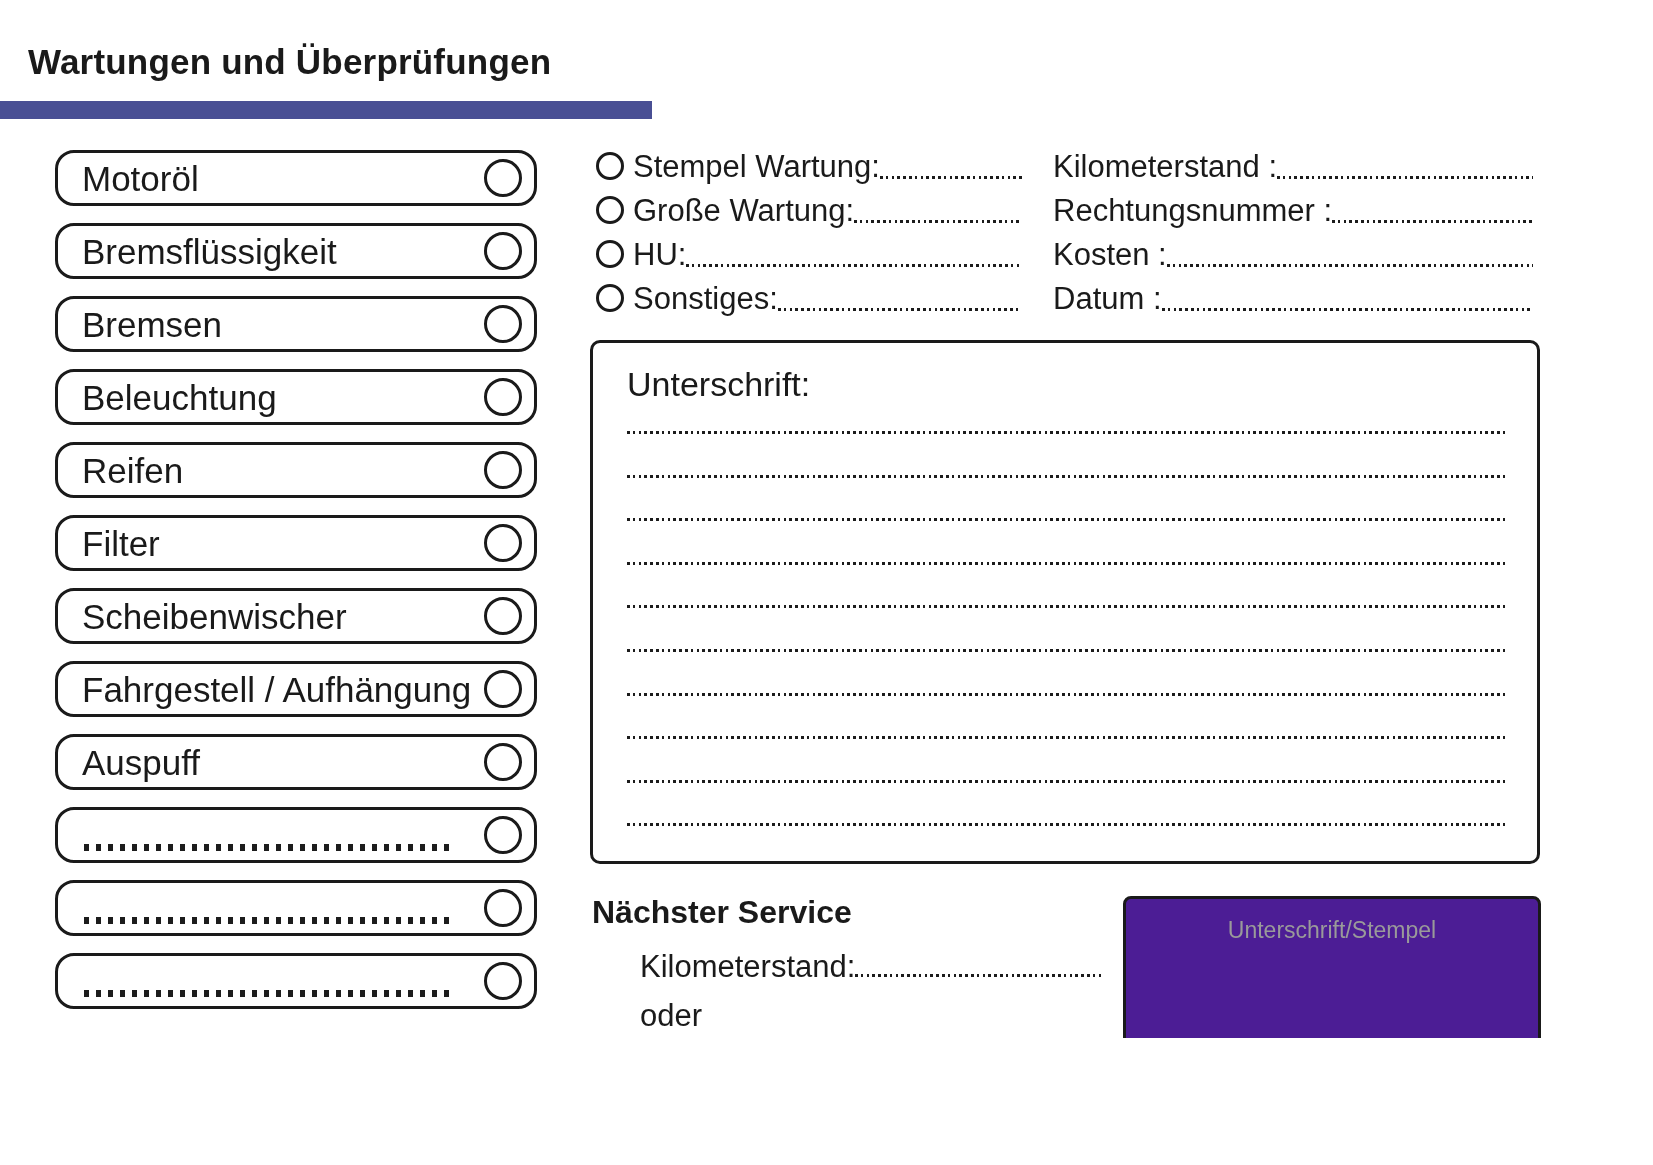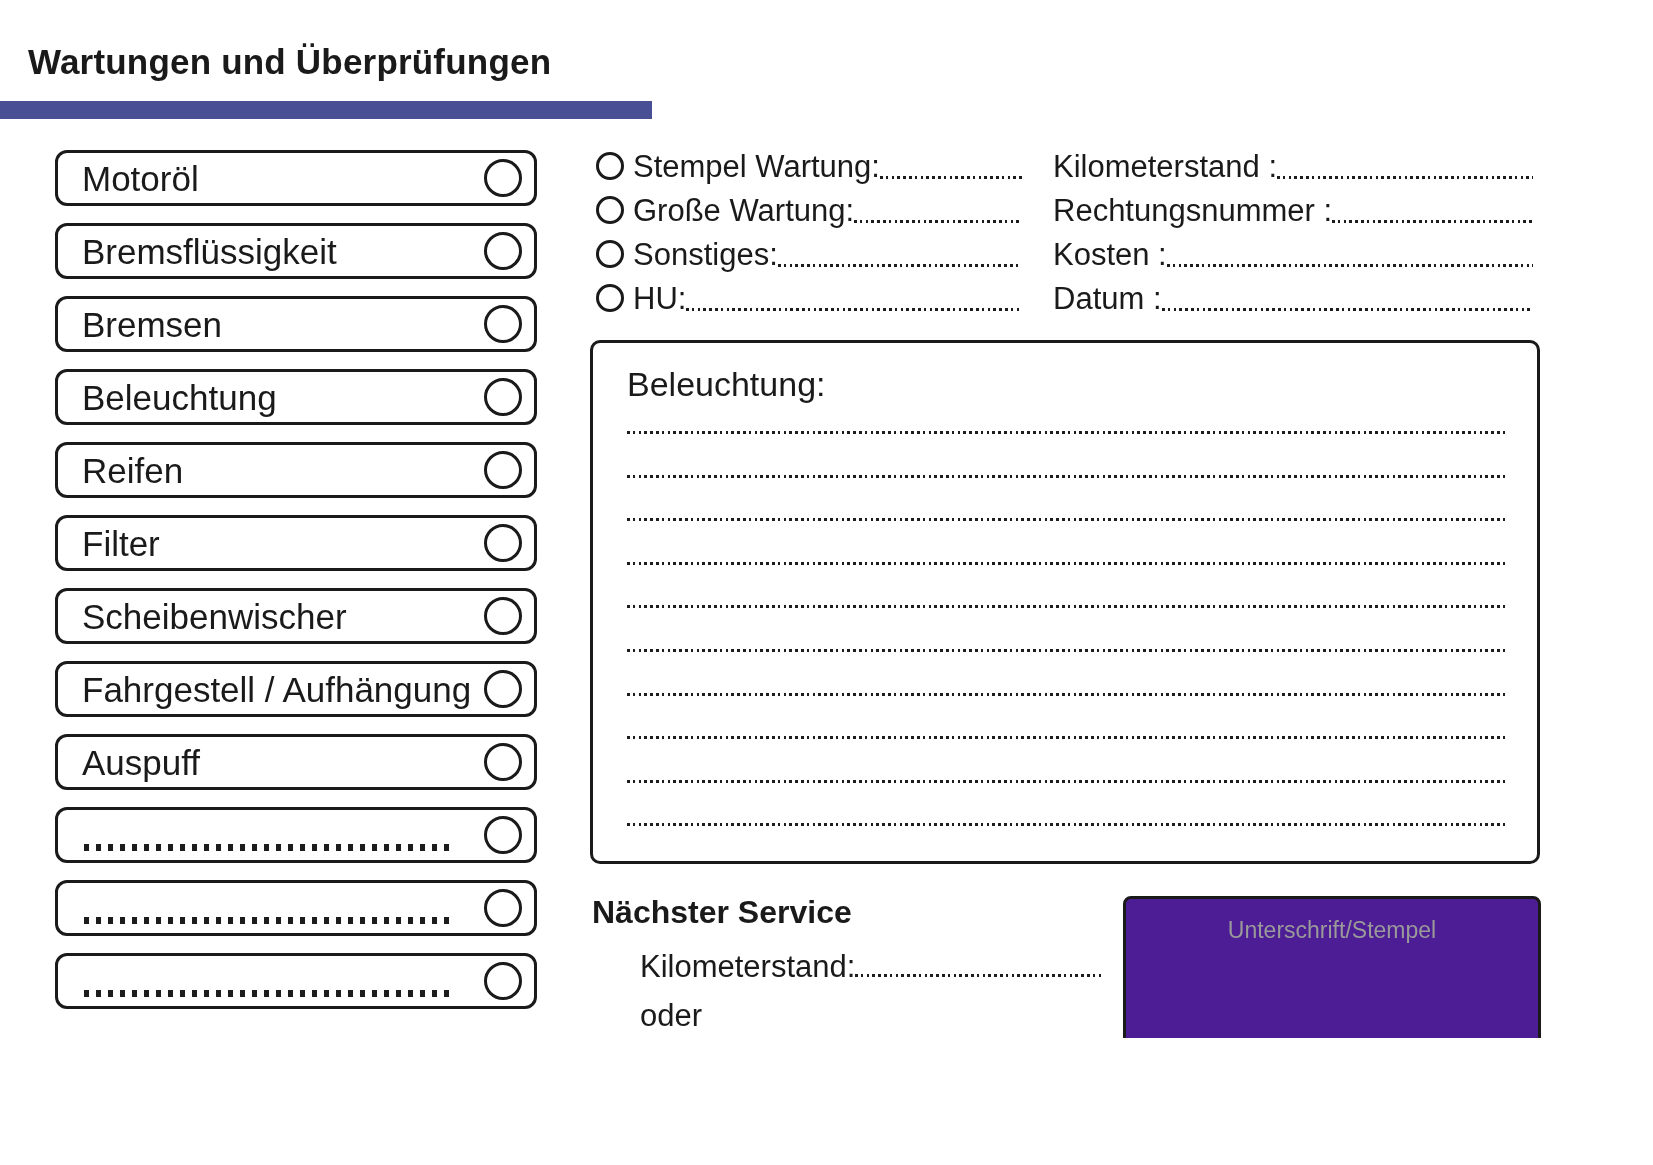--- a/index.html
+++ b/index.html
@@ -32,21 +32,21 @@
   .dots-coarse {
     height:7px;
     background:repeating-linear-gradient(to right,#1c1c1c 0,#1c1c1c 5px,transparent 5px,transparent 12px);
   }
 
   
   .checklist { position:absolute; left:55px; top:150px; width:482px; }
   .check-item {
     display:flex; align-items:center;
     width:482px; height:56px;
-    border:3px solid #1a1a1a; border-radius:12px;
+    border:3px solid #1a1a1a; border-radius:19px;
     margin-bottom:17px;
     background:#fff;
   }
   .check-label {
     flex:1; padding-left:24px;
     font-size:35px; line-height:1;
     white-space:nowrap;
   }
   .check-item .blank-line { display:none; }
   .check-item.blank .blank-line {
@@ -198,28 +198,28 @@
       <span class="radio-label">Stempel Wartung:</span>
       <span class="leader dots-fine"></span>
     </div>
     <div class="radio-row">
       <span class="radio-circle"></span>
       <span class="radio-label">Große Wartung:</span>
       <span class="leader dots-fine"></span>
     </div>
     <div class="radio-row">
       <span class="radio-circle"></span>
+      <span class="radio-label">HU:</span>
+      <span class="leader dots-fine"></span>
+    </div>
+    <div class="radio-row">
+      <span class="radio-circle"></span>
       <span class="radio-label">Sonstiges:</span>
       <span class="leader dots-fine"></span>
     </div>
-    <div class="radio-row">
-      <span class="radio-circle"></span>
-      <span class="radio-label">HU:</span>
-      <span class="leader dots-fine"></span>
-    </div>
   </div>
 
   <div class="service-info">
     <div class="info-row">
       <span class="info-label">Kilometerstand :</span>
       <span class="leader dots-fine"></span>
     </div>
     <div class="info-row">
       <span class="info-label">Rechtungsnummer :</span>
       <span class="leader dots-fine"></span>
@@ -228,21 +228,21 @@
       <span class="info-label">Kosten :</span>
       <span class="leader dots-fine"></span>
     </div>
     <div class="info-row">
       <span class="info-label">Datum :</span>
       <span class="leader dots-fine"></span>
     </div>
   </div>
 
   <div class="remarks-box">
-    <div class="remarks-title">Beleuchtung:</div>
+    <div class="remarks-title">Unterschrift:</div>
     <div class="remarks-lines">
       <div class="ruled-line dots-fine"></div>
       <div class="ruled-line dots-fine"></div>
       <div class="ruled-line dots-fine"></div>
       <div class="ruled-line dots-fine"></div>
       <div class="ruled-line dots-fine"></div>
       <div class="ruled-line dots-fine"></div>
       <div class="ruled-line dots-fine"></div>
       <div class="ruled-line dots-fine"></div>
       <div class="ruled-line dots-fine"></div>

